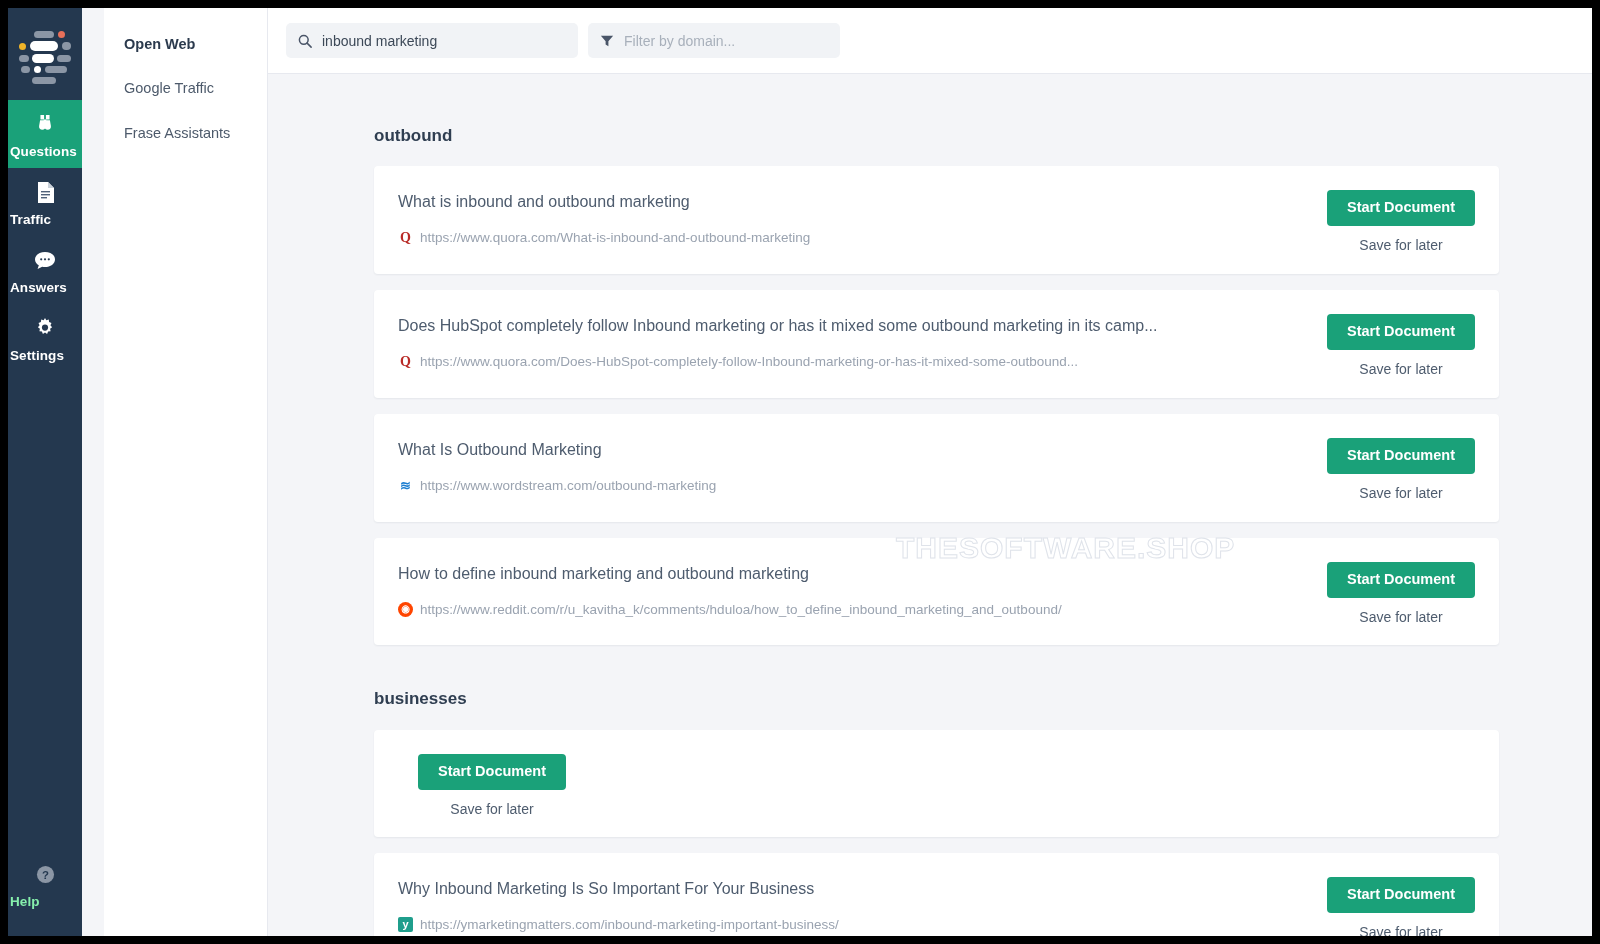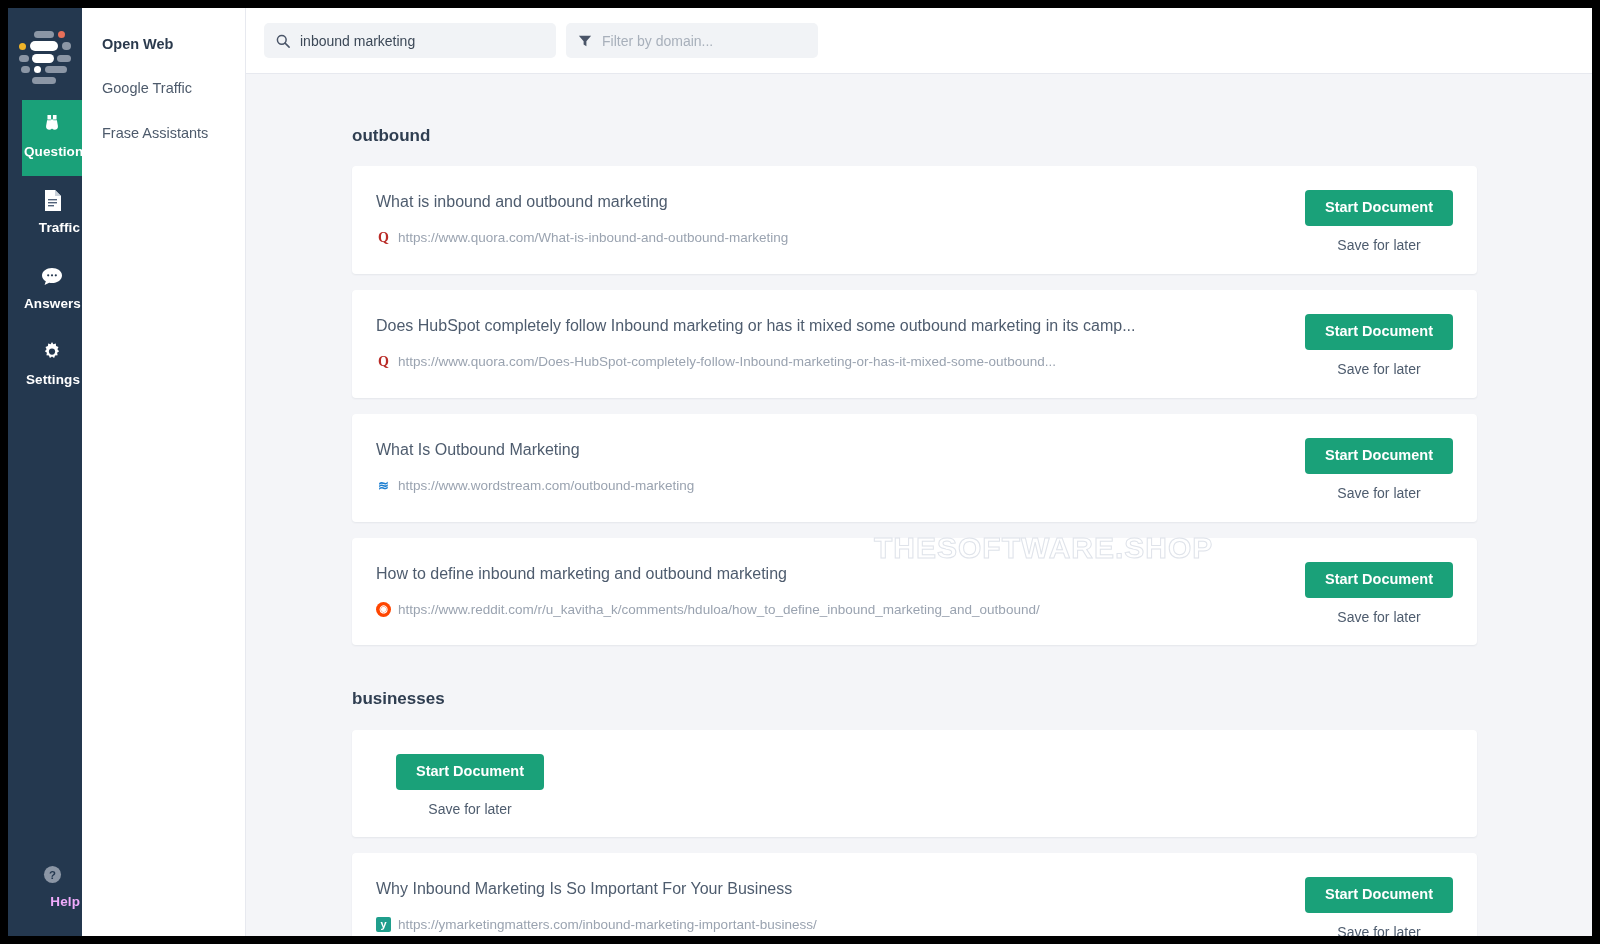--- a/index.html
+++ b/index.html
@@ -40,51 +40,51 @@
     position: absolute;
     border-radius: 5px;
     background: #8b96a5;
     display: block;
   }
   .logo i.w { background: #ffffff; }
   .logo i.o { background: #e8705a; border-radius: 50%; }
   .logo i.y { background: #f0b429; border-radius: 50%; }
 
   .rail-item {
-    padding: 13px 2px 16px;
-    text-align: right;
+    padding: 13px 2px 8px;
+    text-align: left;
     color: #ffffff;
     cursor: pointer;
     user-select: none;
-    margin-left: 14px;
   }
   .rail-item.active { background: #1aa179; }
   .rail-icon {
     height: 22px;
     display: flex; align-items: center; justify-content: center;
     margin-bottom: 7px;
   }
   .rail-icon svg { display:block; }
   .rail-label {
     font-size: 13.5px;
     font-weight: bold;
     letter-spacing: .1px;
     line-height: 1;
   }
   .rail-spacer { flex: 1 1 auto; }
   .rail-item.help { padding-bottom: 26px; }
-  .rail-item.help .rail-label { color: #f0abfc; }
+  .rail-item.help .rail-label { color: #86efac; }
 
   
   .panel {
     width: 164px;
     background: #ffffff;
     flex: none;
     padding: 28px 0 0 20px;
     border-right: 1px solid #e7e9ef;
+    margin-left: 22px;
   }
   .panel-item {
     font-size: 14.5px;
     color: #4d5a6b;
     margin-bottom: 27px;
     cursor: pointer;
     line-height: 1.2;
   }
   .panel-item.active { color: #2b3a4d; font-weight: bold; }
 

